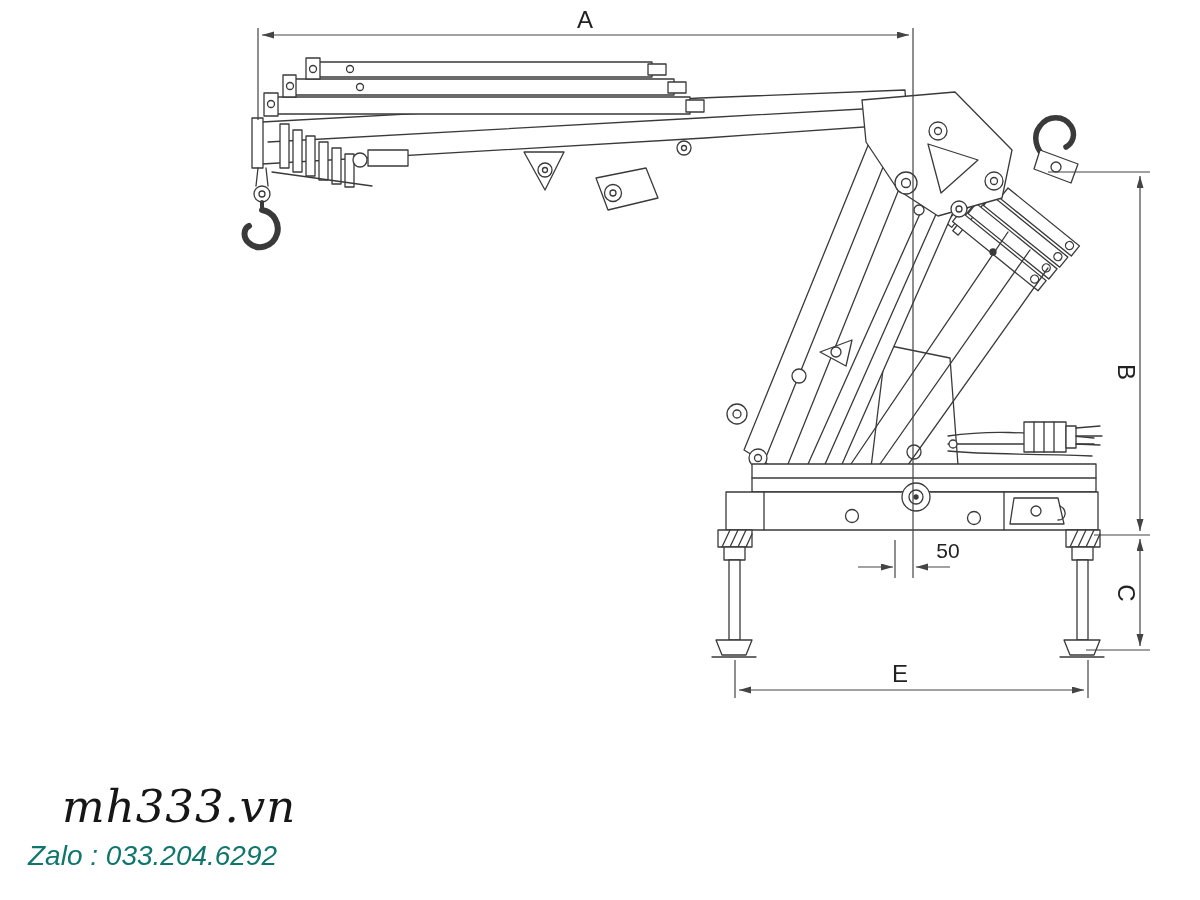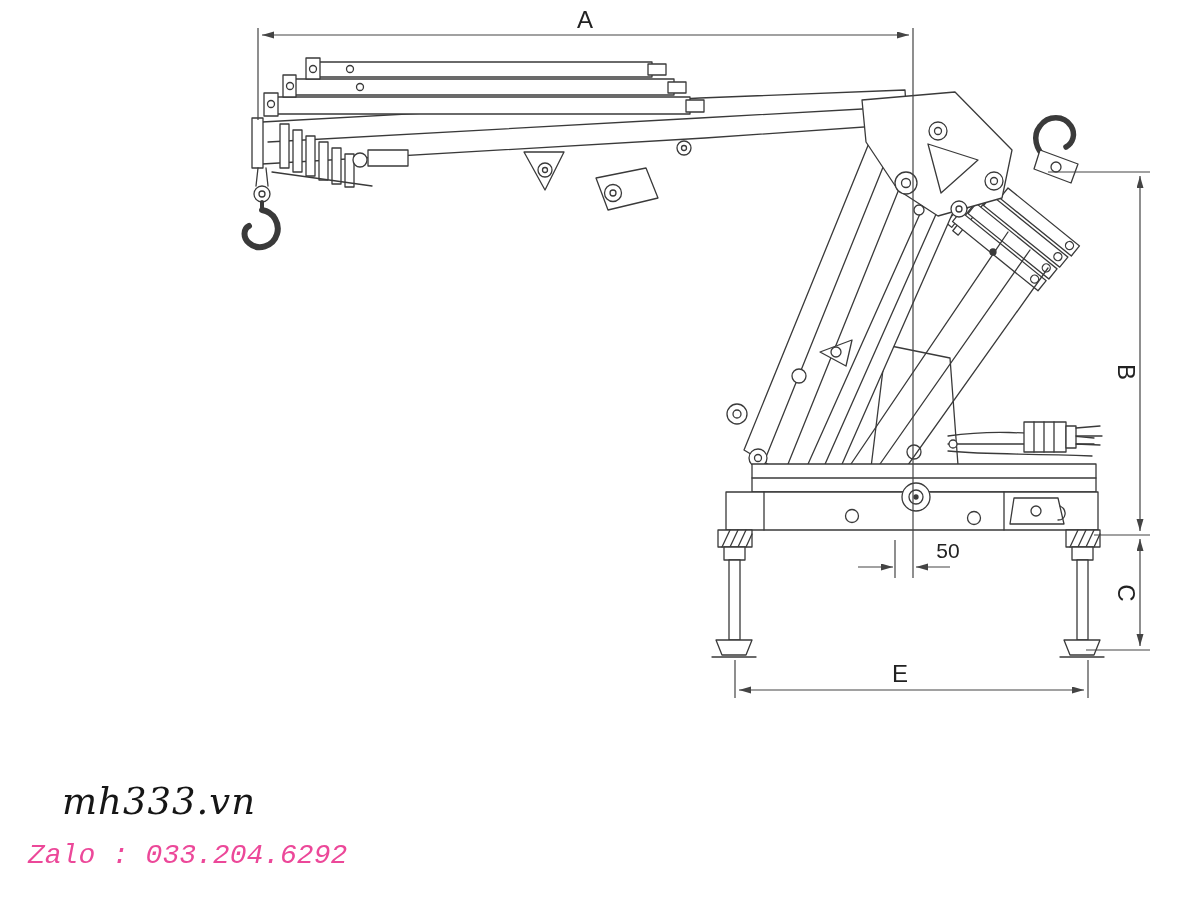--- a/index.html
+++ b/index.html
@@ -23,33 +23,33 @@
     font-size: 21px;
     fill: #222;
     stroke: none;
   }
   .watermark-site {
     position: absolute;
     left: 62px;
     top: 780px;
     font-family: "DejaVu Serif", serif;
     font-style: italic;
-    font-size: 37px;
+    font-size: 45px;
     color: #161616;
     letter-spacing: 1px;
     text-align: right;
   }
   .watermark-contact {
     position: absolute;
     left: 28px;
     top: 840px;
-    font-family: Liberation Mono, monospace;
+    font-family: Liberation Sans, sans-serif;
     font-style: italic;
     font-size: 28px;
-    color: #ec4899;
+    color: #0f766e;
   }
 </style>
 </head>
 <body>
 
 <div id="page">
 
   <svg id="drawing-svg" width="1200" height="900" viewBox="0 0 1200 900" xmlns="http://www.w3.org/2000/svg">
 
     <defs>

